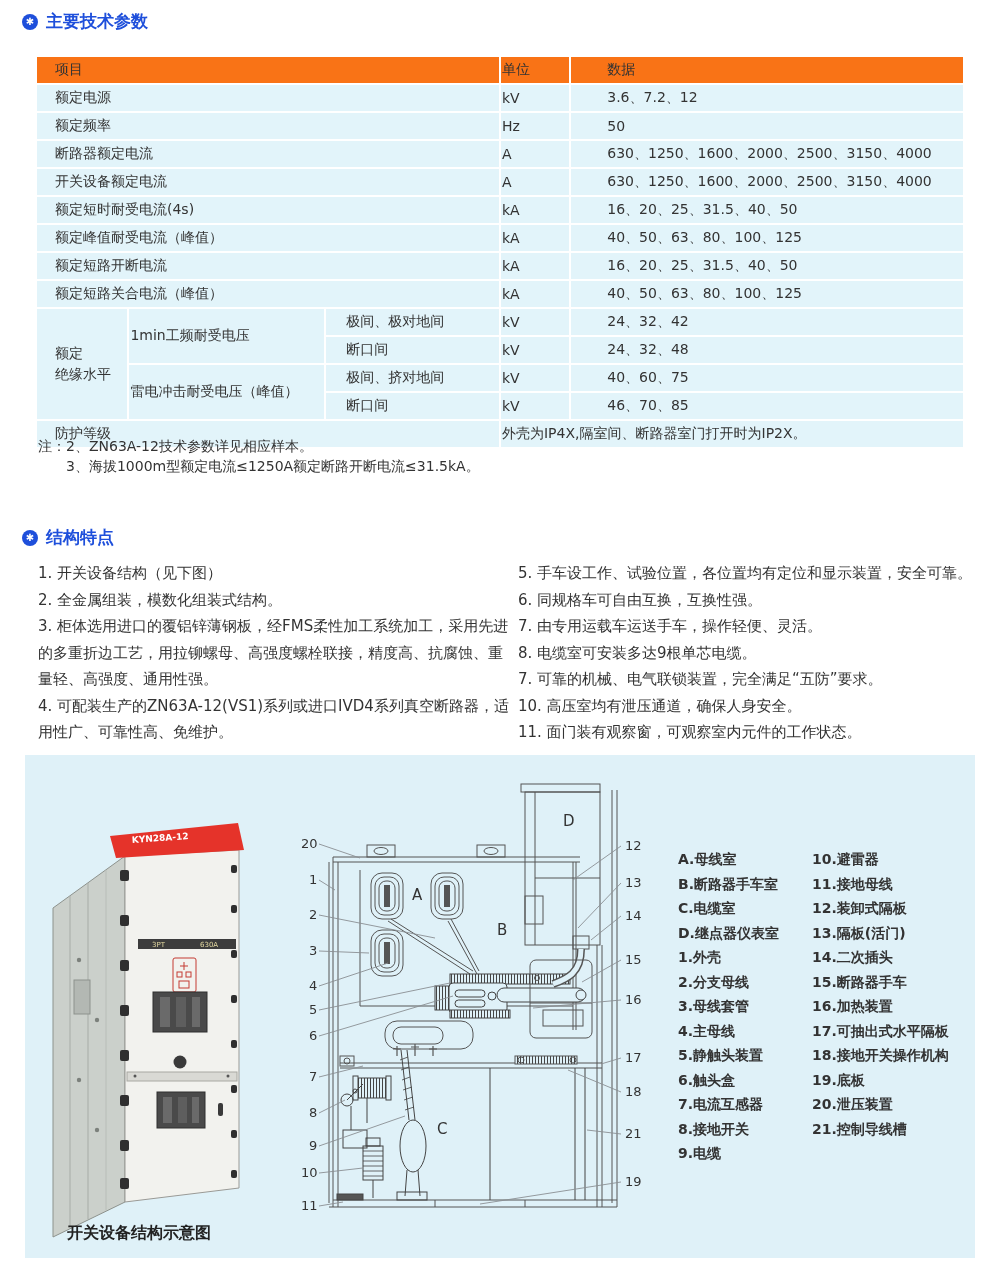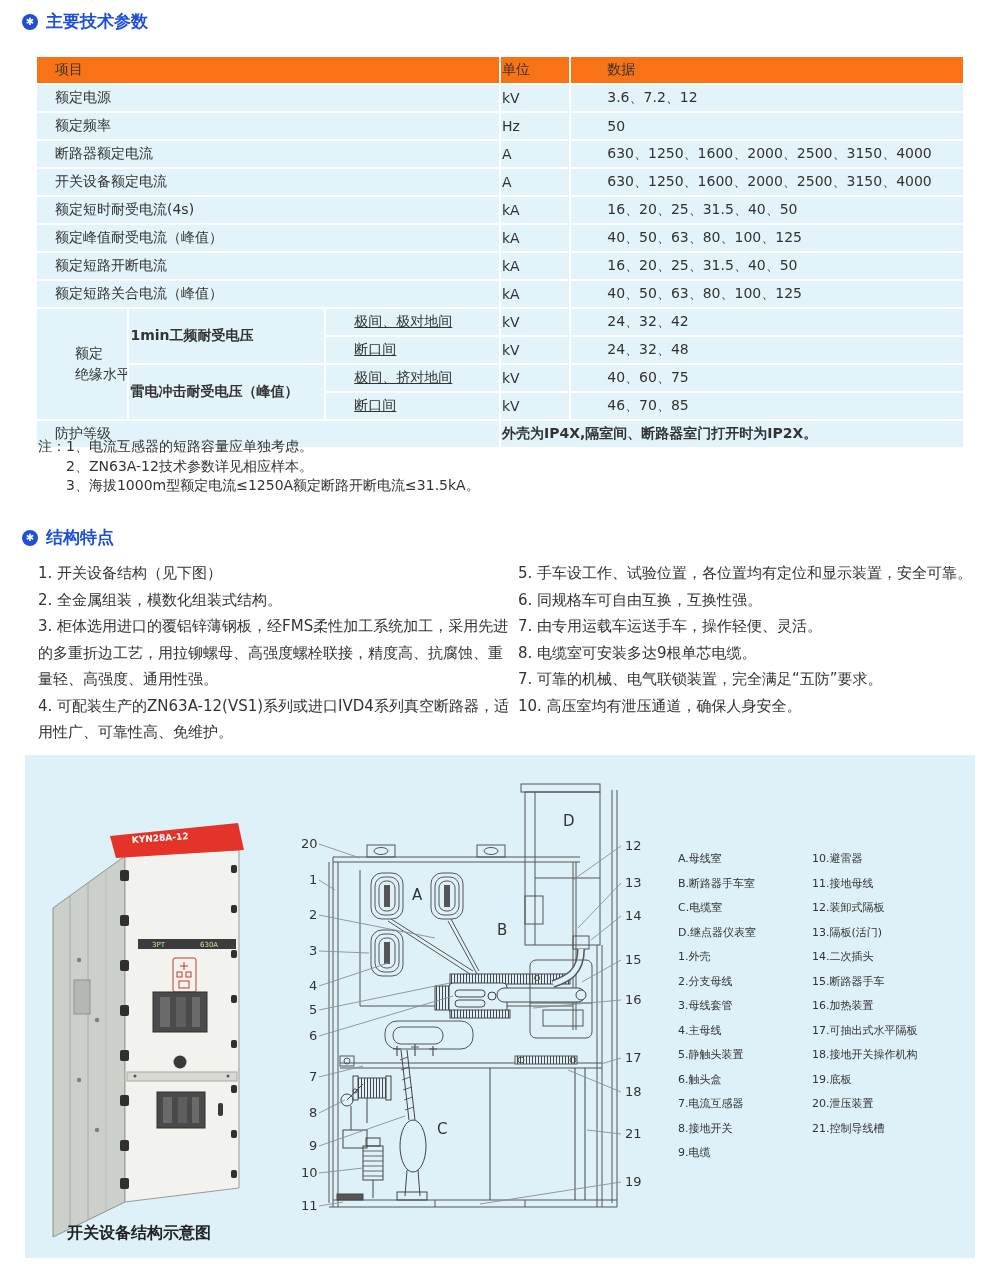--- a/index.html
+++ b/index.html
@@ -15,38 +15,38 @@
   .sec-hdr.h2{top:526px;}
   .star-ico{width:16px;height:16px;border-radius:50%;background:#1e4fdb;color:#fff;
     font-size:10px;line-height:16px;text-align:center;flex:0 0 16px;}
   
   .ptable{position:absolute;left:35px;top:55px;width:930px;border-collapse:separate;
     border-spacing:2px;table-layout:fixed;}
   .ptable td{background:#e2f4fa;font-size:14px;color:#333;height:24px;vertical-align:middle;
     overflow:hidden;white-space:nowrap;}
   .ptable tr.hd td{background:#f97316;}
   .c-item{padding-left:18px;}
-  .c-sub{font-weight:bold;}
-  .c-cond{padding-left:28px;text-decoration:underline;}
+  .c-sub{}
+  .c-cond{padding-left:20px;}
   .c-unit{text-align:left;}
   .c-data{padding-left:36px;}
   .c-grp{padding-left:18px;}
-  .c-grp span{display:block;line-height:21px;margin-left:20px;}
+  .c-grp span{display:block;line-height:21px;}
   
   .notes{position:absolute;left:38px;top:437px;display:flex;font-size:14px;line-height:19.5px;color:#333;}
   .notes .nlabel{flex:0 0 28px;}
   
   .features-col{position:absolute;top:560px;font-size:15px;line-height:26.5px;color:#333;}
   .features-col.fleft{left:38px;width:474px;}
   .features-col.fright{left:518px;width:476px;}
   
   .figpanel{position:absolute;left:25px;top:755px;width:950px;height:503px;background:#dff1f8;}
   .photo-svg{position:absolute;left:15px;top:55px;}
   .diag-svg{position:absolute;left:260px;top:23px;}
-  .legend-col{position:absolute;font-size:11px;color:#333;}
+  .legend-col{position:absolute;font-size:14px;color:#333;font-weight:bold;}
   .legend-col .li{height:24.5px;line-height:24.5px;white-space:nowrap;}
   .legend-col.lc1{left:653px;top:92px;}
   .legend-col.lc2{left:787px;top:92px;}
   .fig-caption{position:absolute;left:42px;top:468px;font-size:16px;font-weight:600;color:#222;}
 </style>
 </head>
 <body>
 
 <div class="sec-hdr h1">
   <span class="star-ico">✱</span>
@@ -136,21 +136,20 @@
   <tr>
     <td colspan="3" class="c-item">防护等级</td>
     <td colspan="2" class="c-sub">外壳为IP4X,隔室间、断路器室门打开时为IP2X。</td>
   </tr>
 </tbody>
   </table>
 
 <div class="notes">
   <div class="nlabel">注：</div>
   <div>
-    <div>1、电流互感器的短路容量应单独考虑。</div>
     <div>2、ZN63A-12技术参数详见相应样本。</div>
     <div>3、海拔1000m型额定电流≤1250A额定断路开断电流≤31.5kA。</div>
   </div>
 </div>
 
 <div class="sec-hdr h2">
   <span class="star-ico">✱</span>
   <span>结构特点</span>
 </div>
 
@@ -160,20 +159,21 @@
   <div>3. 柜体选用进口的覆铝锌薄钢板，经FMS柔性加工系统加工，采用先进的多重折边工艺，用拉铆螺母、高强度螺栓联接，精度高、抗腐蚀、重量轻、高强度、通用性强。</div>
   <div>4. 可配装生产的ZN63A-12(VS1)系列或进口IVD4系列真空断路器，适用性广、可靠性高、免维护。</div>
 </div>
 <div class="features-col fright">
   <div>5. 手车设工作、试验位置，各位置均有定位和显示装置，安全可靠。</div>
   <div>6. 同规格车可自由互换，互换性强。</div>
   <div>7. 由专用运载车运送手车，操作轻便、灵活。</div>
   <div>8. 电缆室可安装多达9根单芯电缆。</div>
   <div>7. 可靠的机械、电气联锁装置，完全满足“五防”要求。</div>
   <div>10. 高压室均有泄压通道，确保人身安全。</div>
+  <div>11. 面门装有观察窗，可观察室内元件的工作状态。</div>
 </div>
 
 <div class="figpanel">
 
   <svg class="photo-svg" width="235" height="440" viewBox="0 0 235 440">
 
     <g>
       <polygon points="13,98 85,46 85,392 13,427" fill="#cbd0cb" stroke="#8d928d" stroke-width="1"></polygon>
       <polyline points="30,86 30,418" stroke="#a7aca7" stroke-width="1" fill="none"></polyline>
       <polyline points="48,73 48,409" stroke="#a7aca7" stroke-width="1" fill="none"></polyline>

